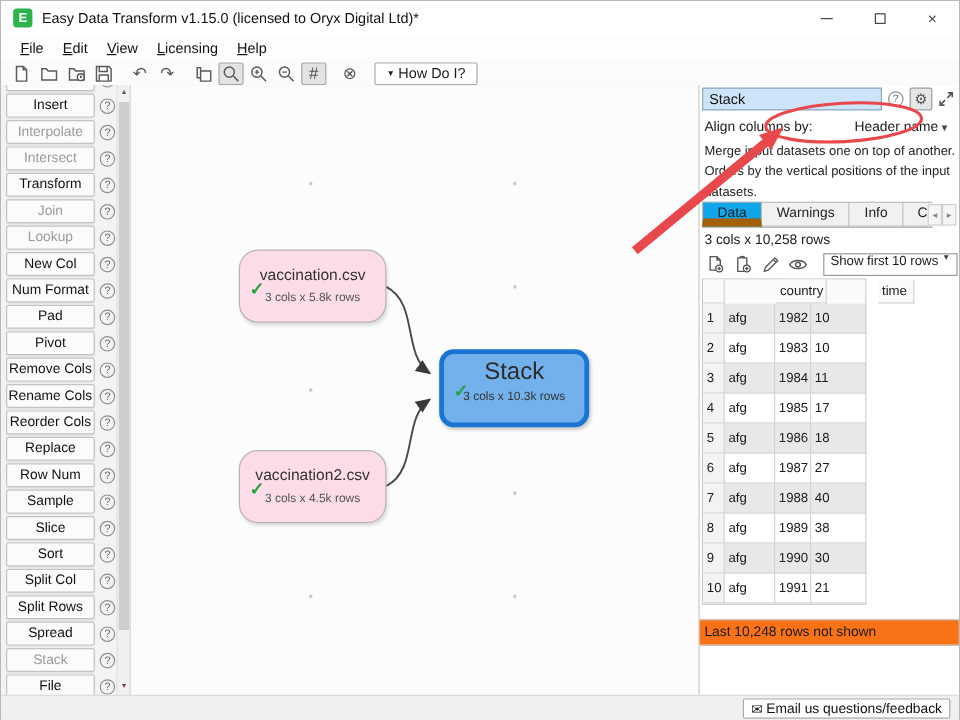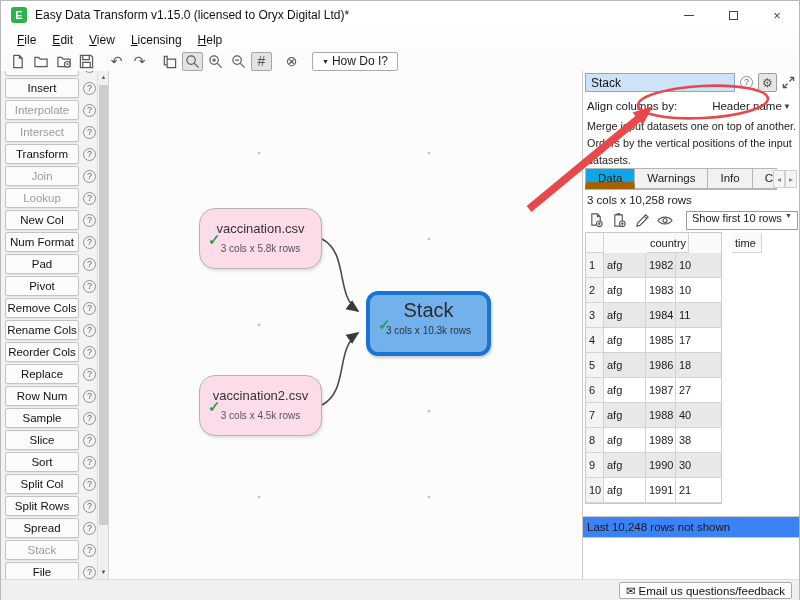--- a/index.html
+++ b/index.html
@@ -86,21 +86,21 @@
   .trow.thead { height:20px; background:#fafafa;gap:43px; }
   .trow:nth-child(odd):not(.thead) { background:#fff; }
   .trow:nth-child(even):not(.thead) { background:#e8e8e6; }
   .tc { border-right:1px solid #d4d4d4; border-bottom:1px solid #d4d4d4; padding:0 3px; font-size:11px; display:flex; align-items:center; overflow:hidden; white-space:nowrap; }
   .tc:last-child { border-right:none; }
   .c0 { width:18px; background:#f3f3f3; flex:none; }
   .c1 { width:42px; flex:none; }
   .c2 { width:30px; flex:none; }
   .c3 { width:46px; flex:none; }
   .thead .tc { background:#fafafa; }
-  .pfoot { position:absolute; left:0px; top:445px; width:216px; height:22px; border-top:1px solid #c9c9c9; border-bottom:1px solid #c9c9c9; display:flex; align-items:center; padding-left:4px; font-size:11.5px; background:#3b82f6; }
+  .pfoot { position:absolute; left:0px; top:445px; width:216px; height:22px; border-top:1px solid #c9c9c9; border-bottom:1px solid #c9c9c9; display:flex; align-items:center; padding-left:4px; font-size:11.5px; background:#f97316; }
 
   
   .statusbar { position:absolute; left:0; top:578px; width:100%; height:22px; background:#f0f0f0; border-top:1px solid #dcdcdc; }
   .emailbtn { position:absolute; right:7px; top:2px; height:17px; border:1px solid #aaa; border-radius:2px; background:#fdfdfd; font-size:11.5px; display:flex; align-items:center; padding:0 6px; gap:3px; color:#111; }
 
   
   .annotation { position:absolute; left:0; top:0; width:800px; height:600px; pointer-events:none; z-index:50; }
 </style>
 </head>
 <body>

